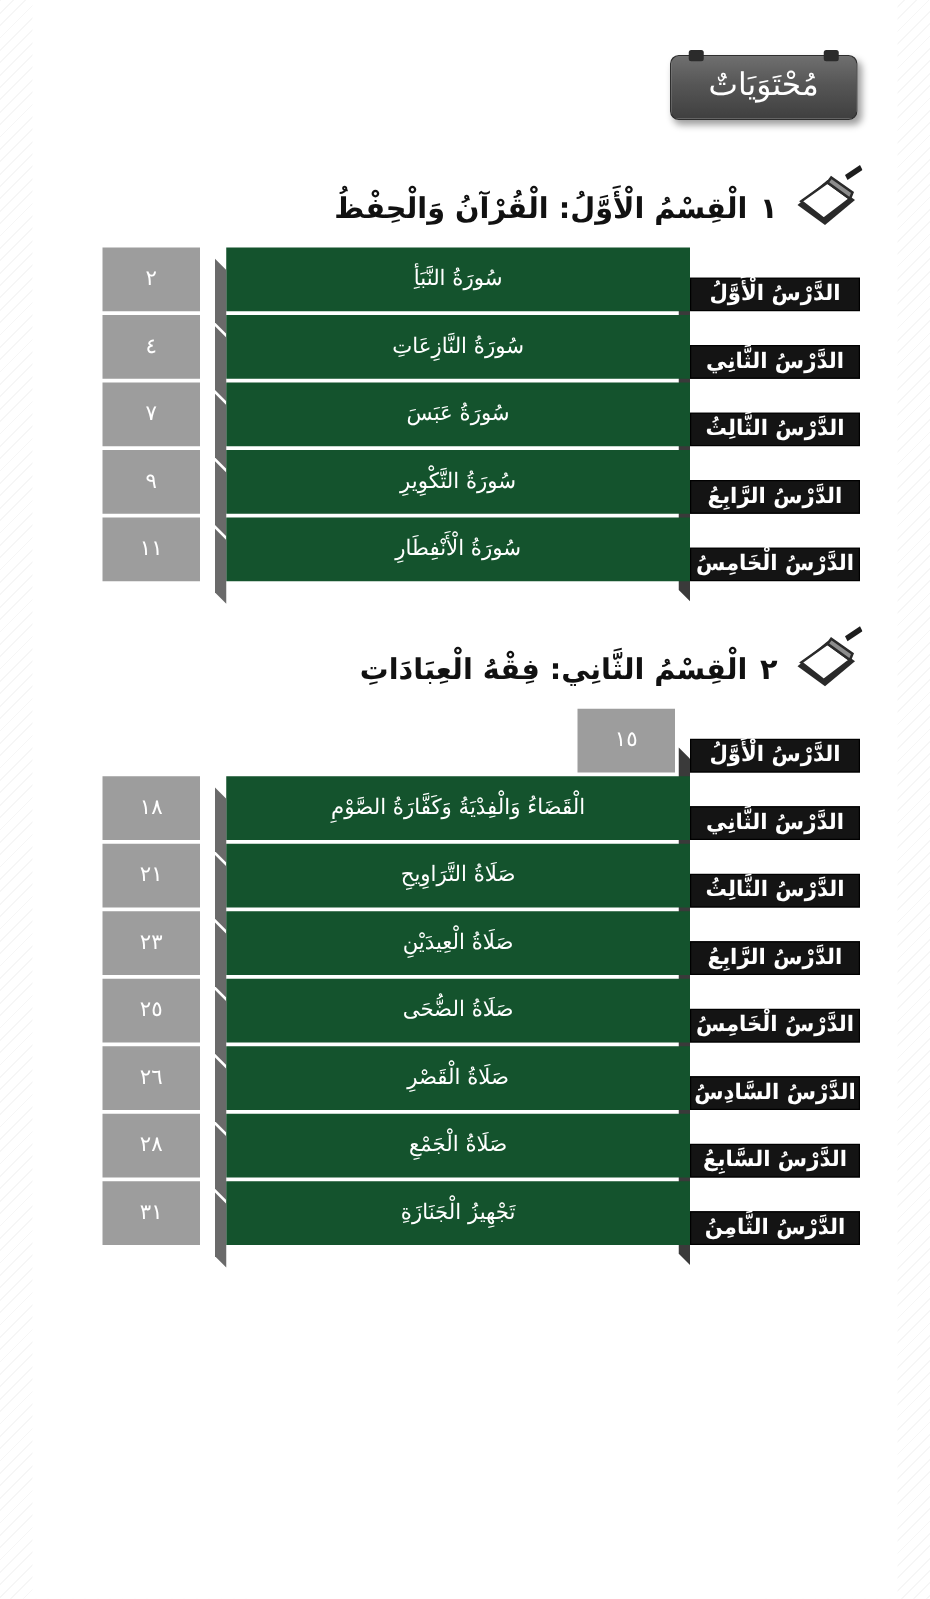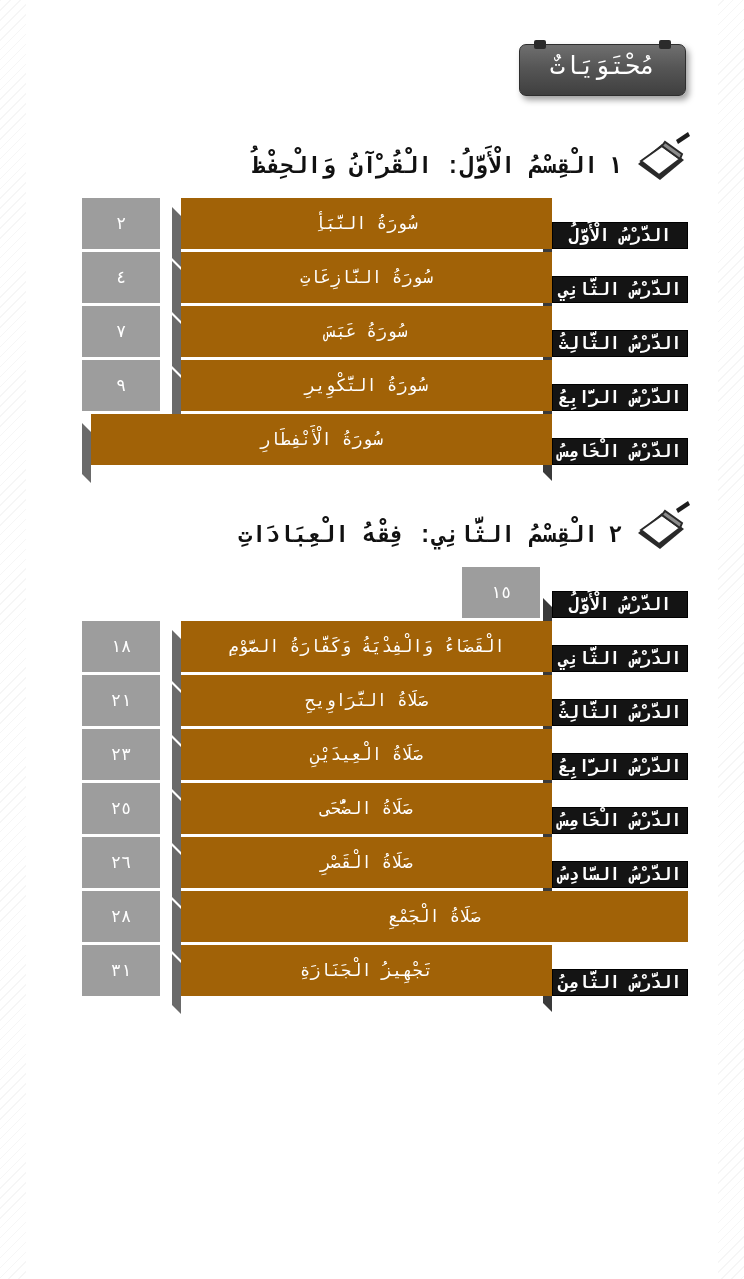--- a/index.html
+++ b/index.html
@@ -36,21 +36,20 @@
     top: 0;
     bottom: 0;
     background: #ffffff;
     z-index: 1;
   }
 
   .content {
     position: relative;
     z-index: 2;
     padding: 0;
-    font-family: Liberation Mono, monospace;
   }
 
   
   .title-wrap {
     display: flex;
     justify-content: flex-start;
     padding: 44px 58px 0 0;
   }
   .title-plaque {
     position: relative;
@@ -143,21 +142,21 @@
     width: 9px;
     height: 100%;
     background: #3a3a3a;
     transform: skewY(45deg);
     transform-origin: top left;
   }
   
   .cell-title {
     position: relative;
     flex: 1 1 auto;
-    background: #a16207;
+    background: #14532d;
     color: #ffffff;
     display: flex;
     align-items: center;
     justify-content: center;
     font-size: 17px;
     margin-left: 9px;
   }
   .cell-title::after {
     content: "";
     position: absolute;
@@ -230,20 +229,21 @@
             <div class="cell-page">٧</div>
           </div>
           <div class="row">
             <div class="cell-lesson">الدَّرْسُ الرَّابِعُ</div>
             <div class="cell-title">سُورَةُ التَّكْوِيرِ</div>
             <div class="cell-page">٩</div>
           </div>
           <div class="row">
             <div class="cell-lesson">الدَّرْسُ الْخَامِسُ</div>
             <div class="cell-title">سُورَةُ الْأَنْفِطَارِ</div>
+            <div class="cell-page">١١</div>
           </div>
         </div>
       </div>
       <div class="section">
         <div class="section-header">
           <span class="book-icon"><svg width="58" height="56" viewBox="0 0 58 56" xmlns="http://www.w3.org/2000/svg">
       <g>
         <path d="M6 34 L30 14 L52 30 L28 50 Z" fill="#2a2a2a"></path>
         <path d="M9 31 L30 16 L48 29 L27 45 Z" fill="#ffffff" stroke="#2a2a2a" stroke-width="2"></path>
         <path d="M30 16 L48 29 L50 24 L33 12 Z" fill="#8d8d8d" stroke="#2a2a2a" stroke-width="2"></path>
@@ -277,20 +277,21 @@
             <div class="cell-lesson">الدَّرْسُ الْخَامِسُ</div>
             <div class="cell-title">صَلَاةُ الضُّحَى</div>
             <div class="cell-page">٢٥</div>
           </div>
           <div class="row">
             <div class="cell-lesson">الدَّرْسُ السَّادِسُ</div>
             <div class="cell-title">صَلَاةُ الْقَصْرِ</div>
             <div class="cell-page">٢٦</div>
           </div>
           <div class="row">
+            <div class="cell-lesson">الدَّرْسُ السَّابِعُ</div>
             <div class="cell-title">صَلَاةُ الْجَمْعِ</div>
             <div class="cell-page">٢٨</div>
           </div>
           <div class="row">
             <div class="cell-lesson">الدَّرْسُ الثَّامِنُ</div>
             <div class="cell-title">تَجْهِيزُ الْجَنَازَةِ</div>
             <div class="cell-page">٣١</div>
           </div>
         </div>
       </div>

